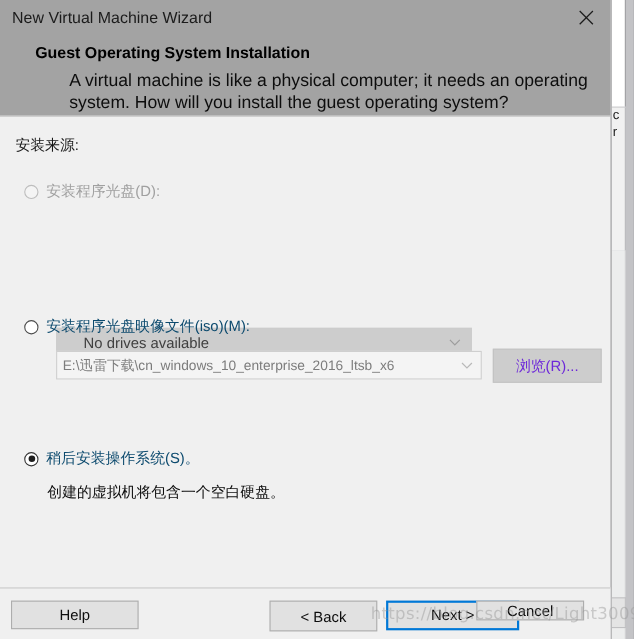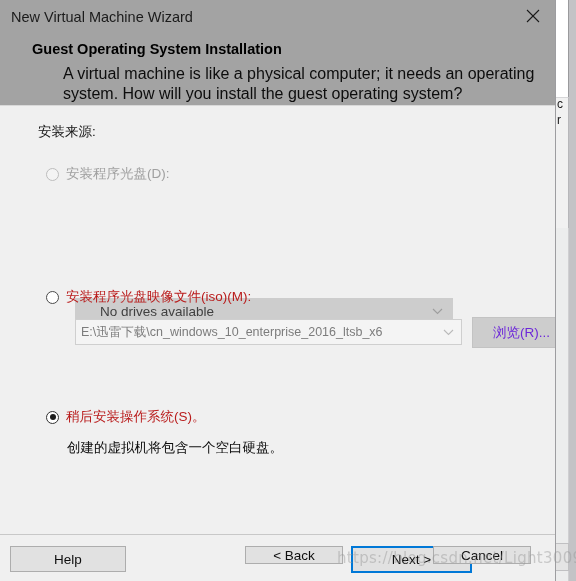--- a/index.html
+++ b/index.html
@@ -134,21 +134,20 @@
     line-height: 19.5px;
   }
 
   
   .body-area {
     position: absolute;
     top: 107px; left: 0;
     width: 444px;
     height: 427px;
     background: #f0f0f0;
-    margin-left: 24px;
   }
   .section-label {
     position: absolute;
     left: 14px; top: 16px;
     font-size: 13.5px;
     color: #161616;
     white-space: nowrap;
   }
 
   
@@ -174,21 +173,21 @@
     position: relative;
   }
   .radio.checked::after {
     content: "";
     position: absolute;
     left: 2.5px; top: 2.5px;
     width: 6px; height: 6px;
     border-radius: 50%;
     background: #1d1d1d;
   }
-  .radio-label { font-size: 13.5px; color: #b91c1c; }
+  .radio-label { font-size: 13.5px; color: #0c4a6e; }
   .radio-label.disabled { color: #a0a0a0; }
 
   
   .combo-disabled {
     position: absolute;
     box-sizing: border-box;
     background: #cdcdcd;
     border: 1px solid #cdcdcd;
     display: flex;
     align-items: center;
@@ -357,21 +356,21 @@
       <span class="radio checked"></span>
       <span class="radio-label">稍后安装操作系统(S)。</span>
     </div>
 
     <div class="hint-text" style="left:43px; top:332px;">创建的虚拟机将包含一个空白硬盘。</div>
   </div>
 
   <div class="footer">
     <div class="btn" style="left:10px; top:11px; width:116px; height:26px;">Help</div>
 
-    <div class="btn" style="left:245px; top:11px; width:98px; height:18px;">&lt; Back</div>
+    <div class="btn" style="left:245px; top:11px; width:98px; height:28px;">&lt; Back</div>
 
     <div class="btn focused" style="left:351px; top:11px; width:121px; height:27px;">Next &gt;</div>
 
     <div class="btn" style="left:433px; top:11px; width:98px; height:18px;">Cancel</div>
   </div>
 </div>
 
 <div class="watermark">https://blog.csdn.net/Light30090303</div>
 
 </body></html>

